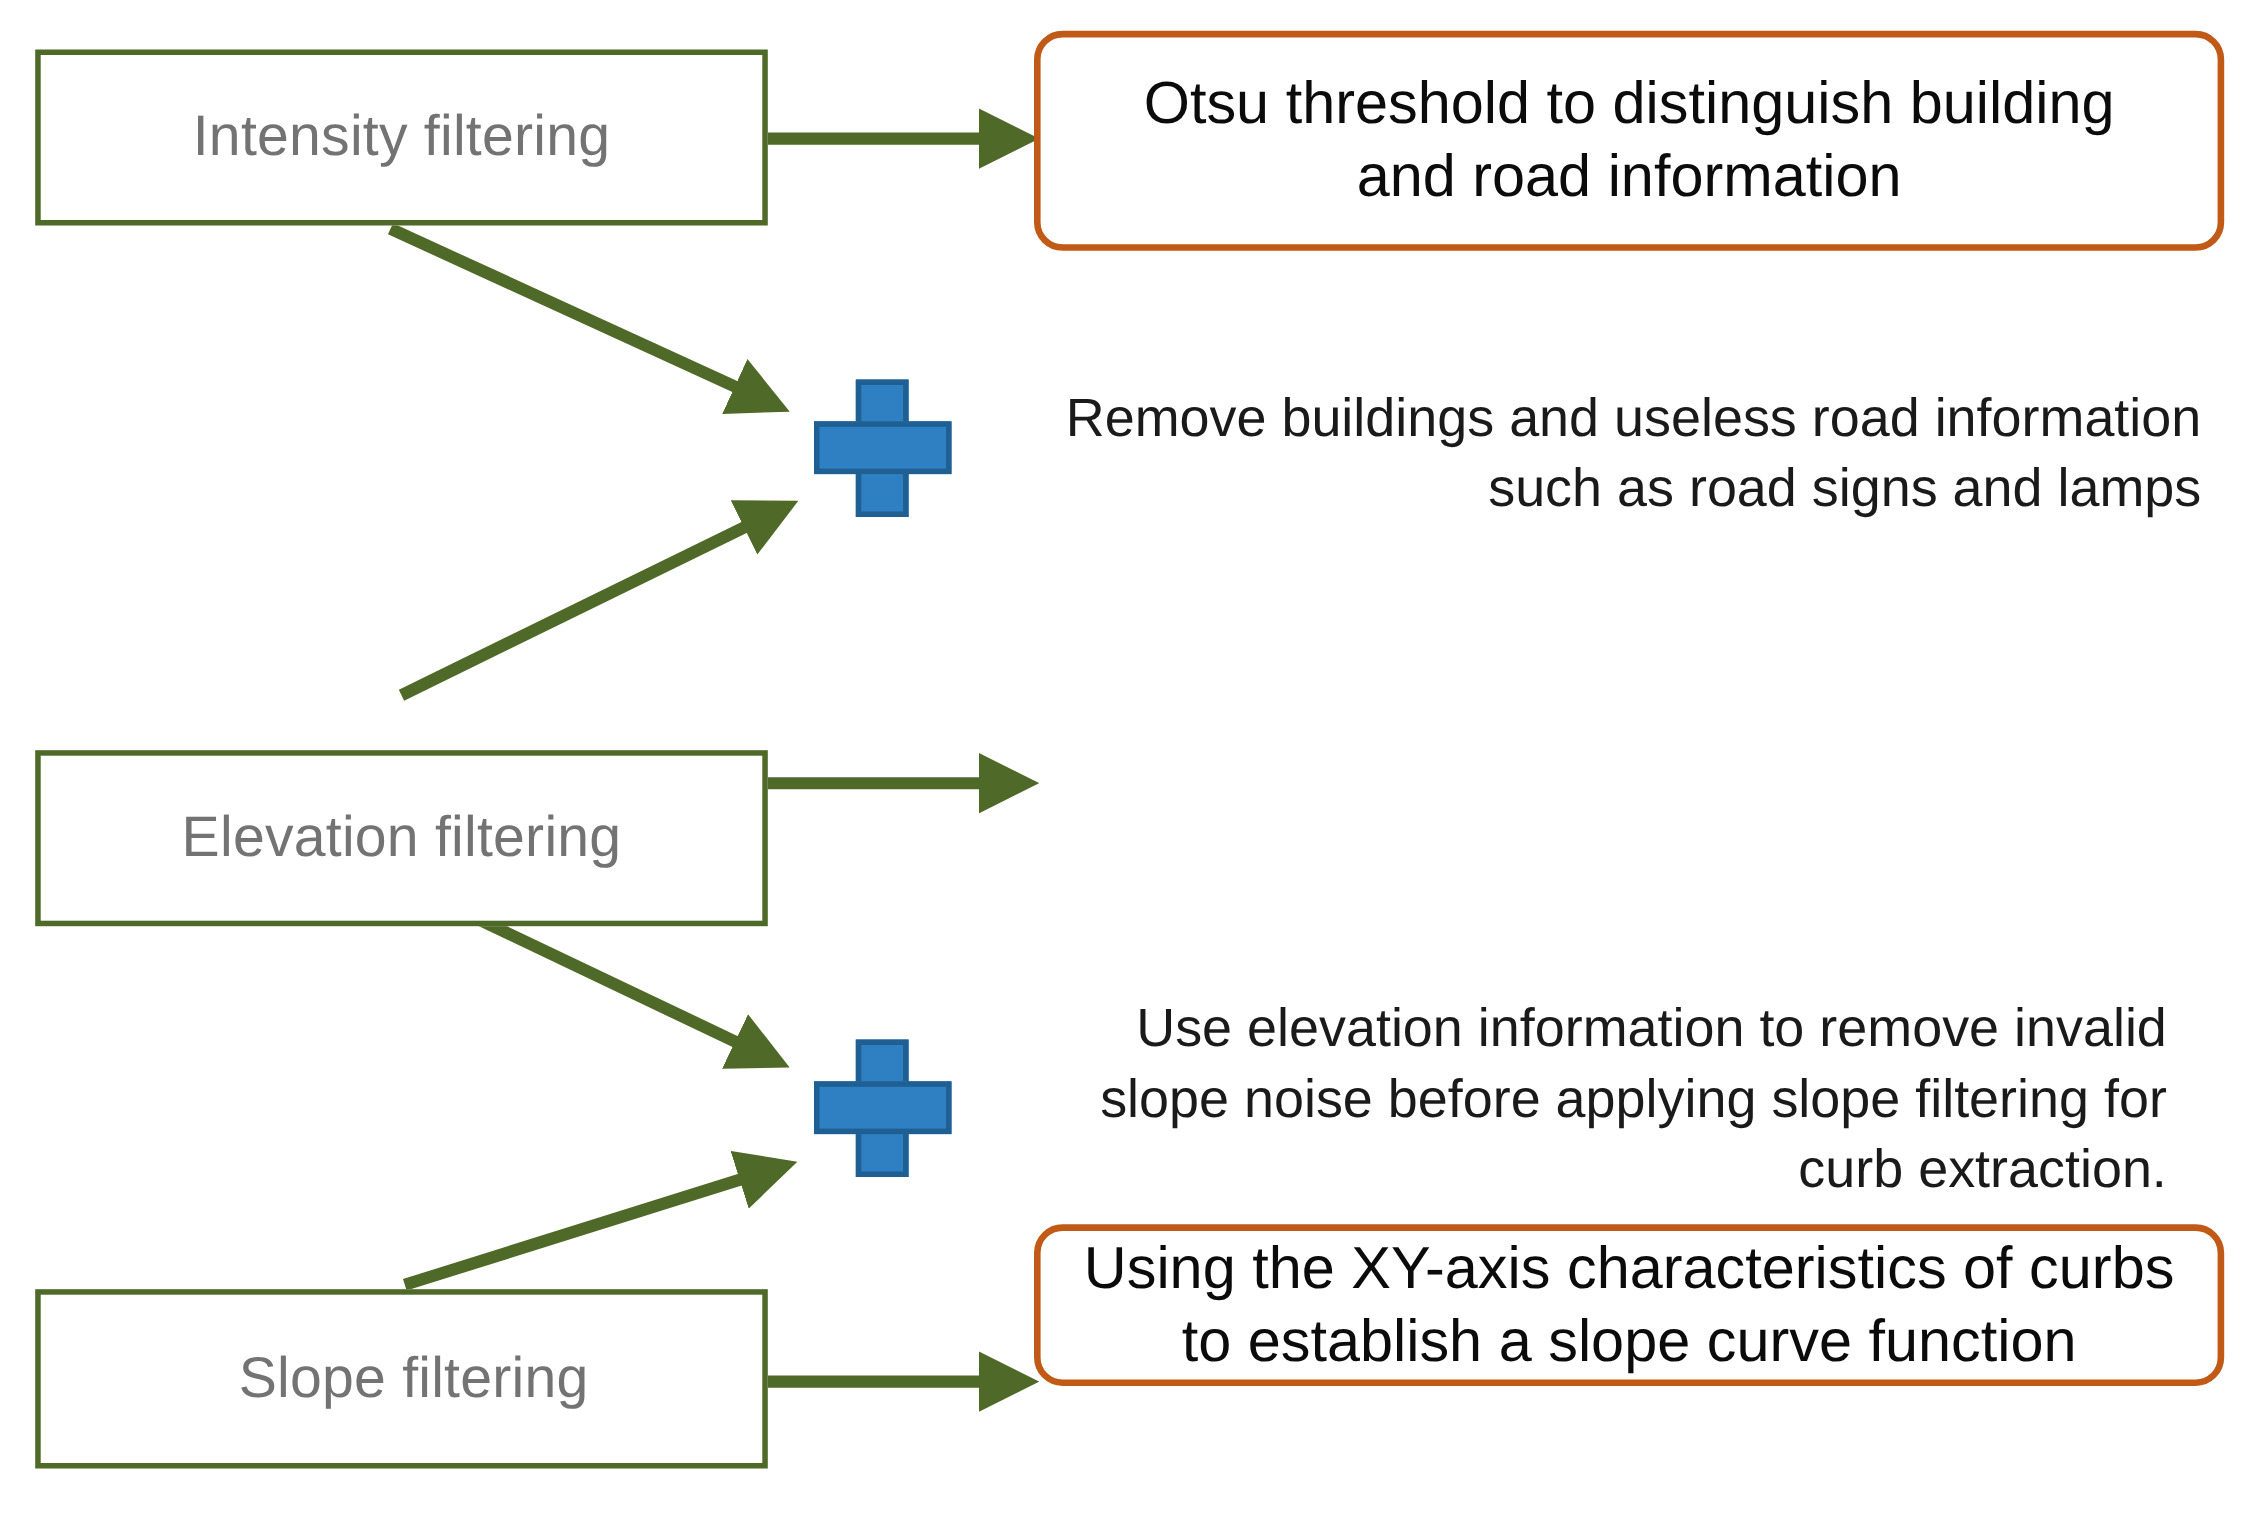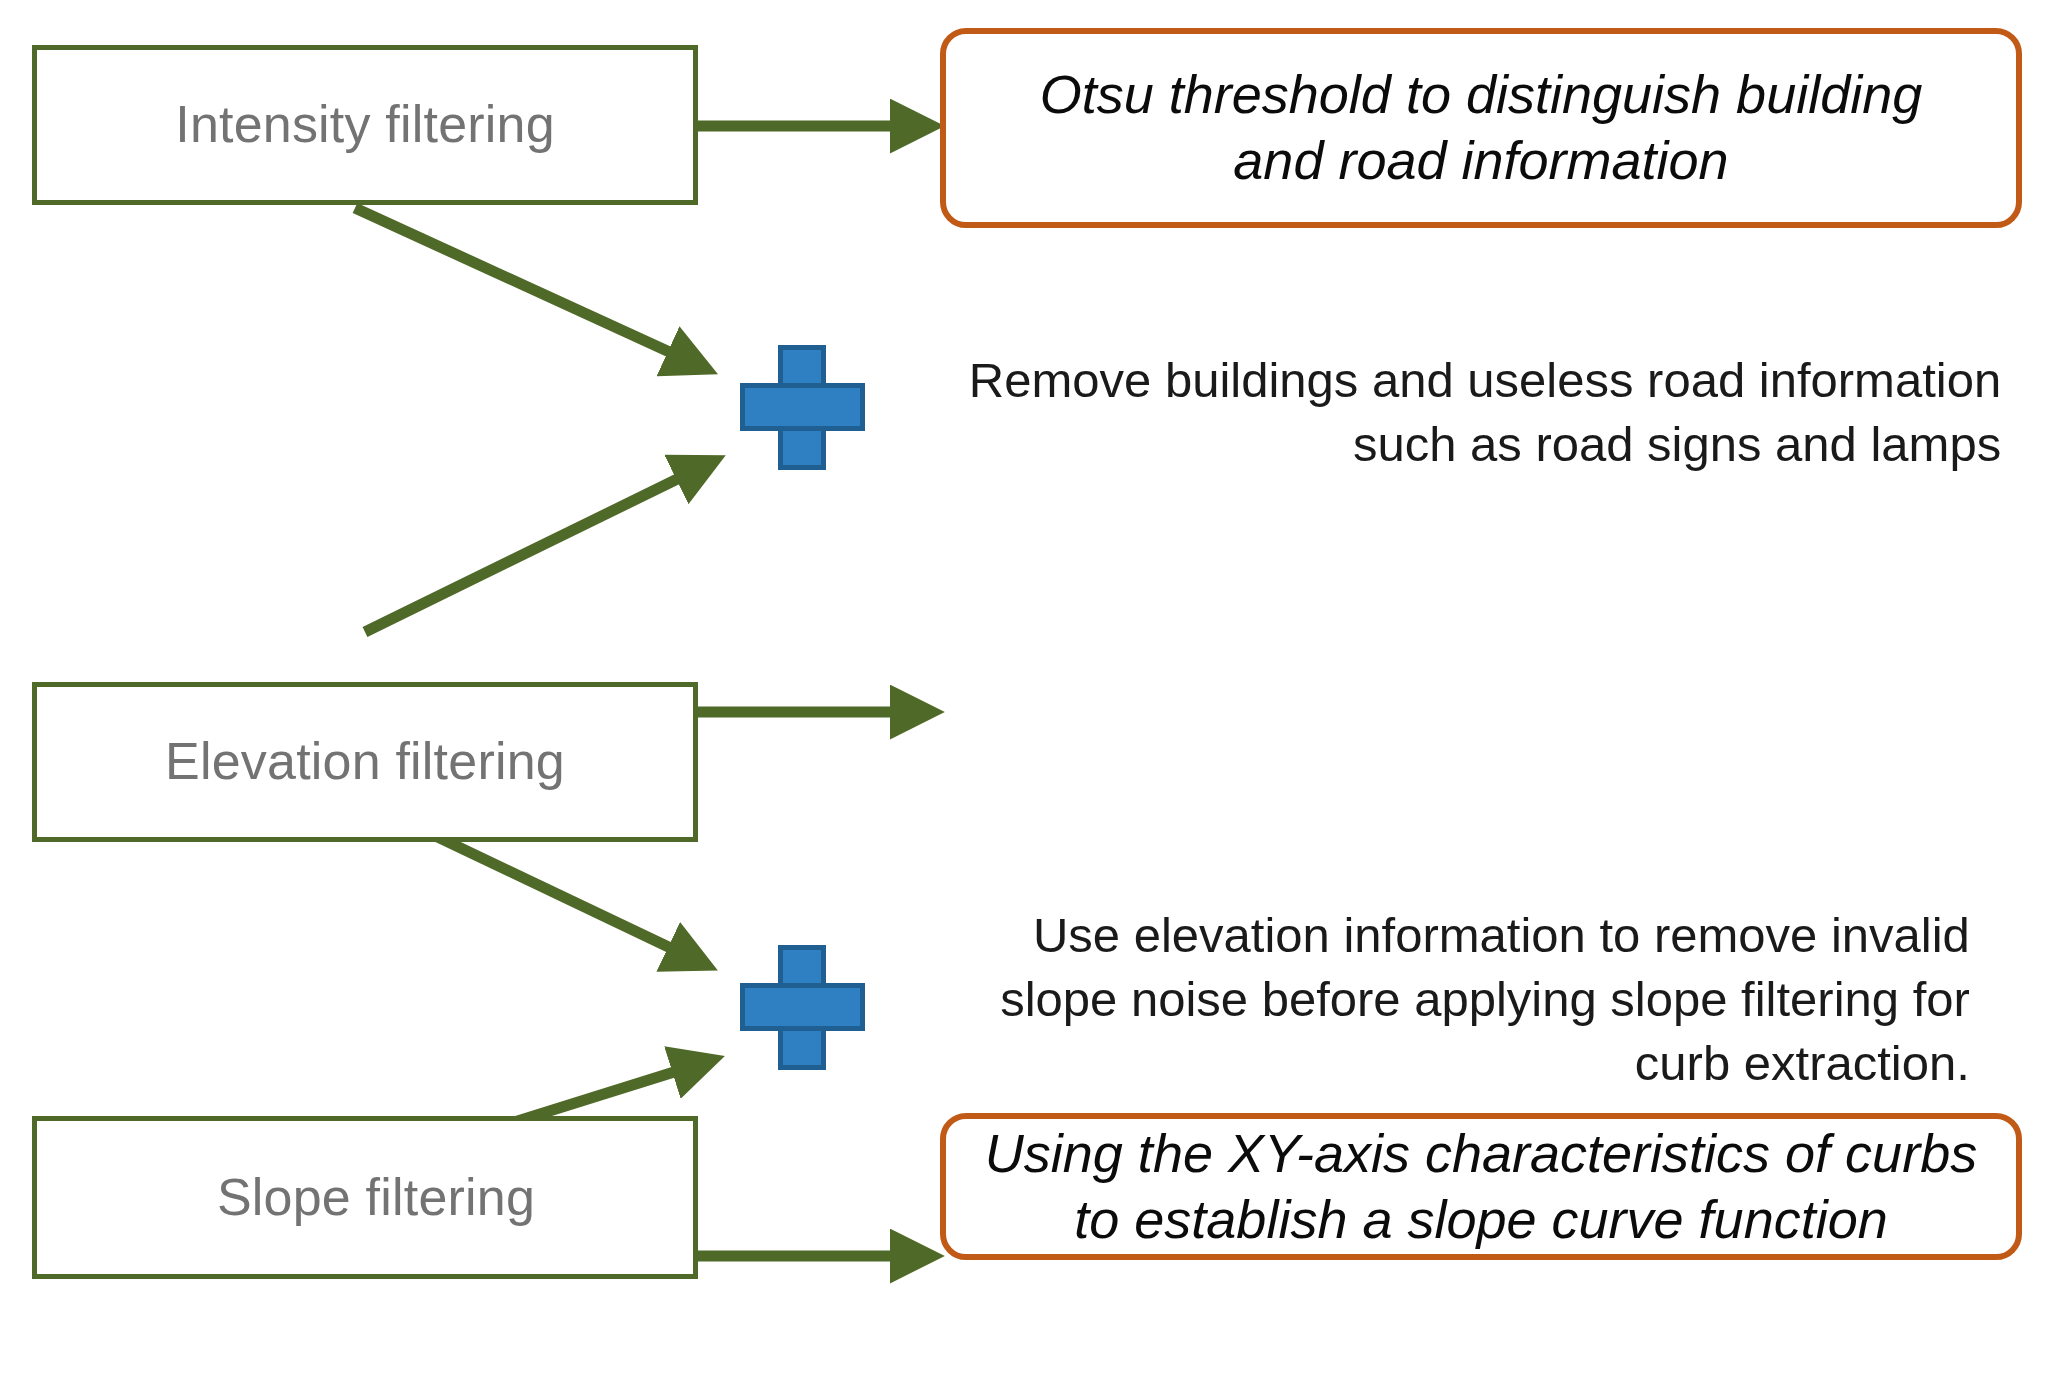--- a/index.html
+++ b/index.html
@@ -44,21 +44,20 @@
   .detail-box {
     position: absolute;
     box-sizing: border-box;
     background: #ffffff;
     border: 6px solid #c05a16;
     border-radius: 26px;
     display: flex;
     align-items: center;
     justify-content: center;
     padding: 6px 26px;
-    font-style: italic;
   }
   .detail-box .detail-label {
     font-size: 54px;
     color: #0b0b0b;
     line-height: 1.22;
     text-align: center;
   }
   .note-text {
     position: absolute;
     box-sizing: border-box;
@@ -123,21 +122,21 @@
   </svg>
 
   <div class="stage-box" style="left:32px; top:45px; width:666px; height:160px;">
     <span class="stage-label">Intensity filtering</span>
   </div>
 
   <div class="stage-box" style="left:32px; top:638px; width:666px; height:160px;margin-top:44px;">
     <span class="stage-label">Elevation filtering</span>
   </div>
 
-  <div class="stage-box" style="left:32px; top:1116px; width:666px; height:163px;padding-left:22px;">
+  <div class="stage-box" style="left:32px; top:1172px; width:666px; height:163px;padding-left:22px;">
     <span class="stage-label">Slope filtering</span>
   </div>
 
   <div class="detail-box" style="left:940px; top:28px; width:1082px; height:200px;">
     <div class="detail-label">
       <div>Otsu threshold to distinguish building</div>
       <div>and road information</div>
     </div>
   </div>
 

